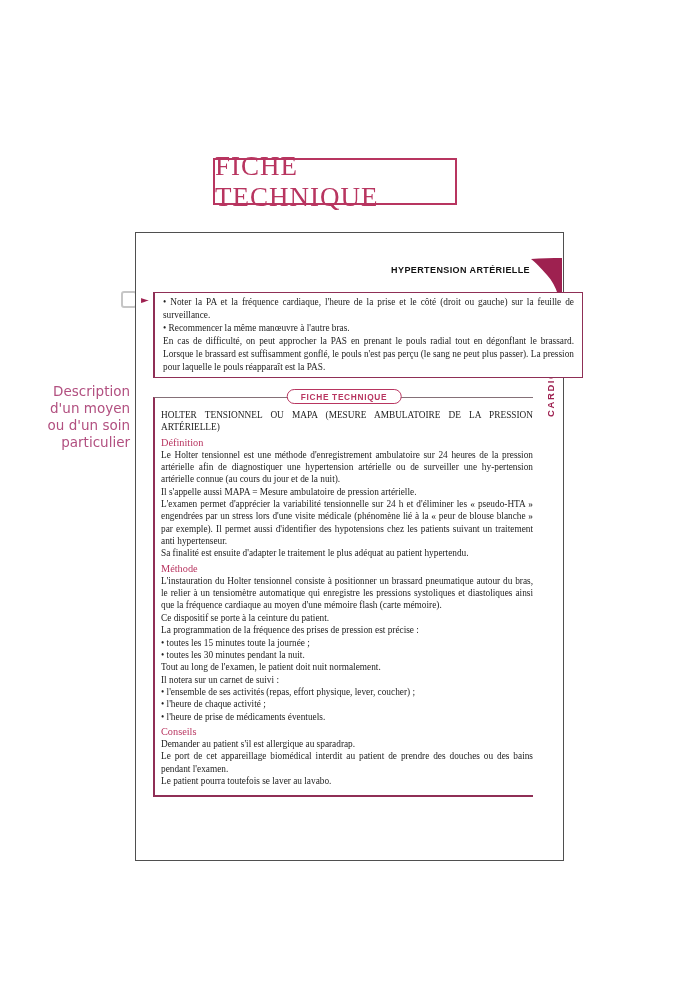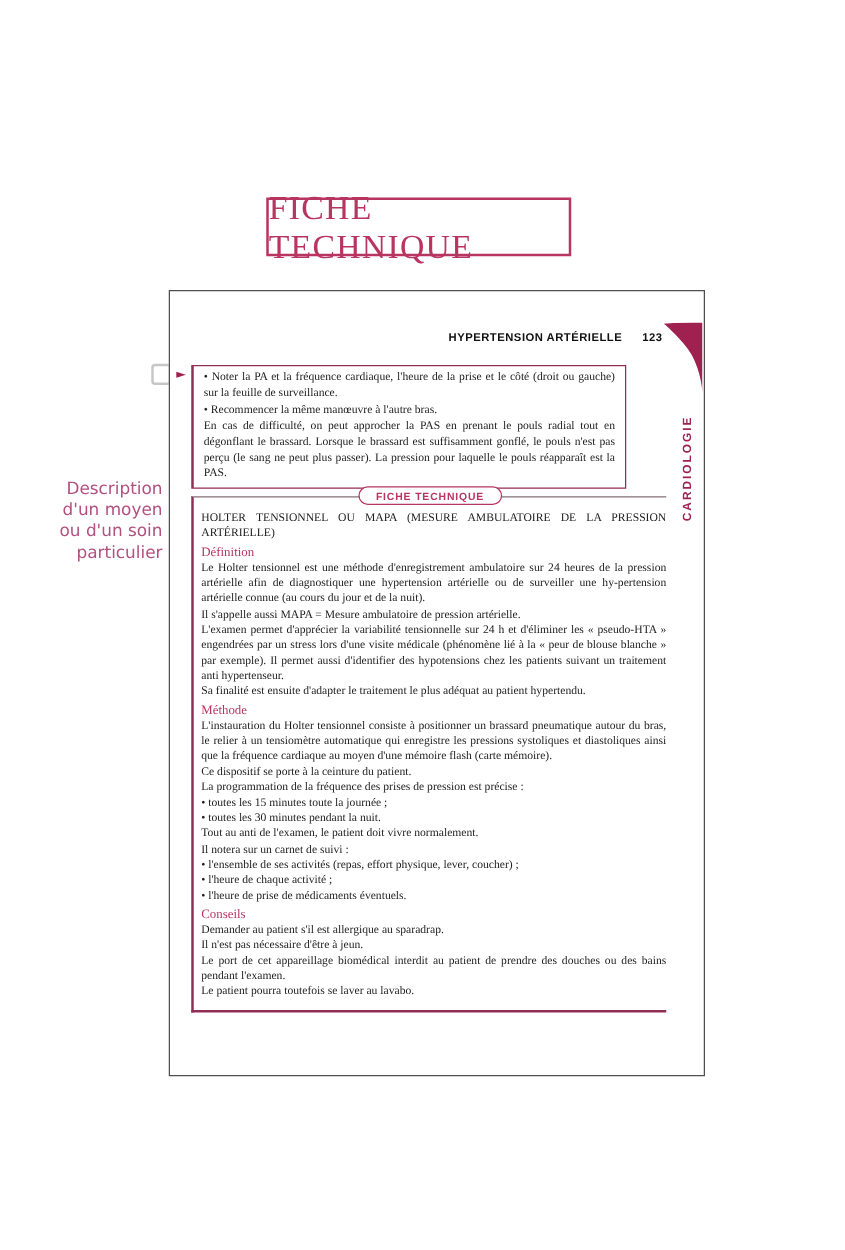--- a/index.html
+++ b/index.html
@@ -19,34 +19,34 @@
   .margin-note span{display:block;}
 
   .margin-marker{position:absolute;left:121px;top:291px;width:12px;height:13px;
     border:2px solid var(--marker);border-radius:3px;background:#fff;z-index:0;}
 
   .book-page{position:absolute;left:135px;top:232px;width:429px;height:629px;box-sizing:border-box;
     border:1px solid var(--page-border);background:#ffffff;z-index:1;}
 
   .running-head{position:absolute;top:32px;right:33px;display:flex;gap:16px;align-items:baseline;
     font-family:"Liberation Sans",sans-serif;font-weight:bold;font-size:9px;
-    letter-spacing:0.4px;color:#111;}
+    letter-spacing:0.4px;color:#111;flex-direction:column;}
 
   .corner-tab{position:absolute;top:25px;right:1px;width:34px;height:56px;}
   .corner-tab path{fill:var(--accent);}
 
   .side-label{position:absolute;top:84px;right:7px;height:100px;
     writing-mode:vertical-rl;transform:rotate(180deg);
     font-family:"Liberation Sans",sans-serif;font-weight:bold;font-size:9.5px;
     letter-spacing:1.6px;color:var(--accent);}
 
   .callout-marker{position:absolute;left:5px;top:61px;font-size:10px;color:var(--accent);
     font-family:"DejaVu Sans",sans-serif;}
 
-  .callout{position:absolute;left:17px;top:59px;width:348px;box-sizing:border-box;
+  .callout{position:absolute;left:17px;top:59px;width:430px;box-sizing:border-box;
     border:1px solid var(--rule);border-left-width:2px;padding:3px 8px 4px;background:#fff;}
   .callout p{margin:0;font-size:9.3px;line-height:12.9px;text-align:justify;}
 
   .fiche{position:absolute;left:17px;top:164px;width:380px;box-sizing:border-box;
     border-top:1.5px solid var(--rule-top);border-left:2px solid var(--rule);
     border-bottom:2px solid var(--rule);padding:11px 0 8px 6px;}
   .fiche-tag{position:absolute;top:-9px;left:50%;transform:translateX(-50%);
     background:#fff;border:1.5px solid var(--crimson);border-radius:10px;padding:1.5px 13px;
     font-family:"Liberation Sans",sans-serif;font-weight:bold;font-size:8.3px;
     letter-spacing:0.7px;color:var(--crimson);white-space:nowrap;}
@@ -102,26 +102,25 @@
     <p>Il s'appelle aussi MAPA = Mesure ambulatoire de pression artérielle.</p>
     <p>L'examen permet d'apprécier la variabilité tensionnelle sur 24 h et d'éliminer les « pseudo-HTA » engendrées par un stress lors d'une visite médicale (phénomène lié à la « peur de blouse blanche » par exemple). Il permet aussi d'identifier des hypotensions chez les patients suivant un traitement anti hypertenseur.</p>
     <p>Sa finalité est ensuite d'adapter le traitement le plus adéquat au patient hypertendu.</p>
 
     <div class="section-title">Méthode</div>
     <p>L'instauration du Holter tensionnel consiste à positionner un brassard pneumatique autour du bras, le relier à un tensiomètre automatique qui enregistre les pressions systoliques et diastoliques ainsi que la fréquence cardiaque au moyen d'une mémoire flash (carte mémoire).</p>
     <p>Ce dispositif se porte à la ceinture du patient.</p>
     <p>La programmation de la fréquence des prises de pression est précise :</p>
     <p>• toutes les 15 minutes toute la journée ;</p>
     <p>• toutes les 30 minutes pendant la nuit.</p>
-    <p>Tout au anti de l'examen, le patient doit vivre normalement.</p>
+    <p>Tout au long de l'examen, le patient doit nuit normalement.</p>
     <p>Il notera sur un carnet de suivi :</p>
     <p>• l'ensemble de ses activités (repas, effort physique, lever, coucher) ;</p>
     <p>• l'heure de chaque activité ;</p>
     <p>• l'heure de prise de médicaments éventuels.</p>
 
     <div class="section-title">Conseils</div>
     <p>Demander au patient s'il est allergique au sparadrap.</p>
-    <p>Il n'est pas nécessaire d'être à jeun.</p>
     <p>Le port de cet appareillage biomédical interdit au patient de prendre des douches ou des bains pendant l'examen.</p>
     <p>Le patient pourra toutefois se laver au lavabo.</p>
   </div>
 
 </div>
 
 </body></html>

